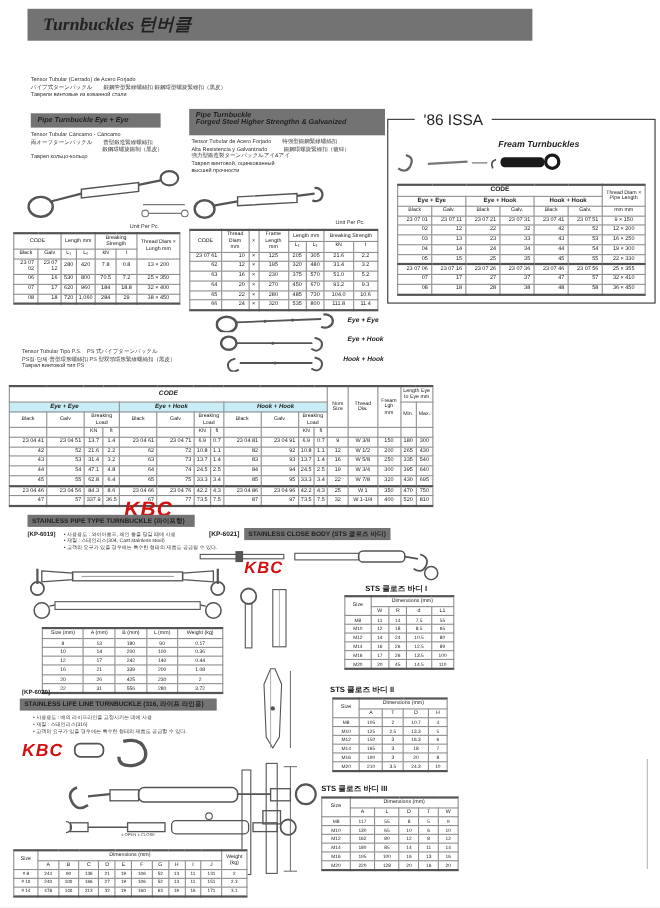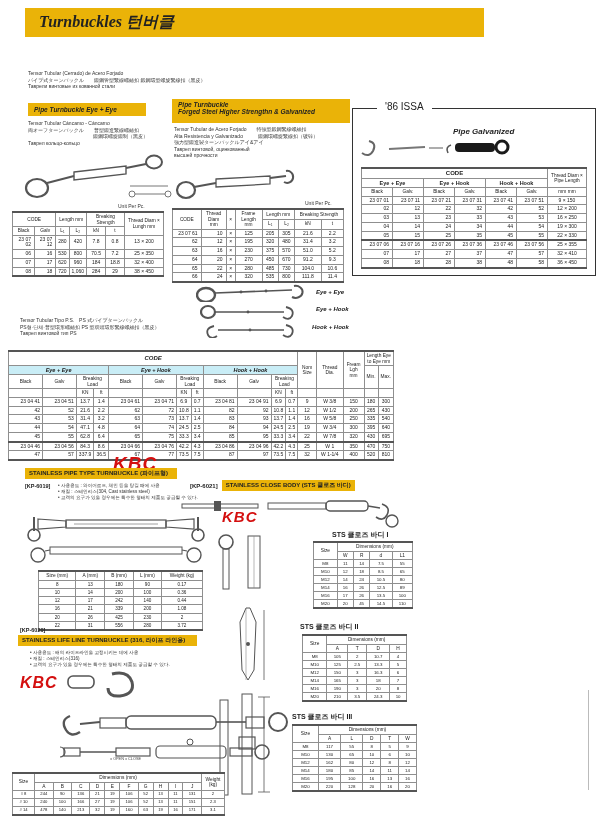--- a/index.html
+++ b/index.html
@@ -1,19 +1,19 @@
 <!DOCTYPE html>
 <html><head>
 <meta charset="utf-8">
 <style>
   html,body{margin:0;padding:0;background:#e8e8e8;}
   .page{position:relative;width:600px;height:825px;background:#ffffff;overflow:hidden;
         font-family:"Liberation Sans",sans-serif;color:#222;}
   .abs{position:absolute;}
-  .cyan{background:#eab308;}
+  .cyan{background:#737373;}
   .ib{font-style:italic;font-weight:bold;}
   .serif{font-family:"Liberation Serif",serif;}
   .tiny{font-size:5px;line-height:1.3;color:#333;}
   .ln{white-space:nowrap;}
   .kbc{color:#d40f0f;font-weight:bold;font-style:italic;letter-spacing:1px;
        font-family:"Liberation Sans",sans-serif;text-align:right;}
   table.t{border-collapse:collapse;font-size:5px;color:#222;background:#fff;}
   table.t th,table.t td{border:1px solid #8f8f8f;padding:1px 2px;text-align:center;
        font-weight:normal;line-height:1.15;}
   table.t thead th{font-size:4.8px;}
@@ -221,22 +221,22 @@
           <td>320</td>
           <td>535</td>
           <td>800</td>
           <td>111.8</td>
           <td>11.4</td>
         </tr>
       </tbody>
   </table>
 
   <div class="abs issa-box" style="left:352px;top:108px;width:242px;height:166px;">
-    <span class="abs" style="left:24px;top:-8px;background:#fff;padding:0 8px;font-size:10px;color:#222;">'86 ISSA</span>
-    <span class="abs ib" style="left:100px;top:18px;font-size:8px;">Pipe Galvanized</span>
+    <span class="abs" style="left:24px;top:-8px;background:#fff;padding:0 8px;font-size:14px;color:#222;">'86 ISSA</span>
+    <span class="abs ib" style="left:100px;top:18px;font-size:8px;">Fream Turnbuckles</span>
     <svg class="abs" style="left:6px;top:26px;" width="170" height="26" viewBox="0 0 170 26">
       <path d="M10 6 q8 2 4 10 q-4 7 -11 2" fill="none" stroke="#666" stroke-width="2"></path>
       <line x1="30" y1="14" x2="66" y2="12" stroke="#777" stroke-width="2"></line>
       <line x1="70" y1="13" x2="84" y2="13" stroke="#777" stroke-width="1.2"></line>
       <path d="M92 10 q-6 2 -3 8" fill="none" stroke="#555" stroke-width="1.6"></path>
       <rect x="96" y="8" width="40" height="9" rx="4" fill="#1a1a1a"></rect>
       <circle cx="143" cy="12" r="6" fill="none" stroke="#1a1a1a" stroke-width="3"></circle>
     </svg>
     <table class="t codeR6 abs" style="left:8px;top:58px;width:226px;">
       <thead>

